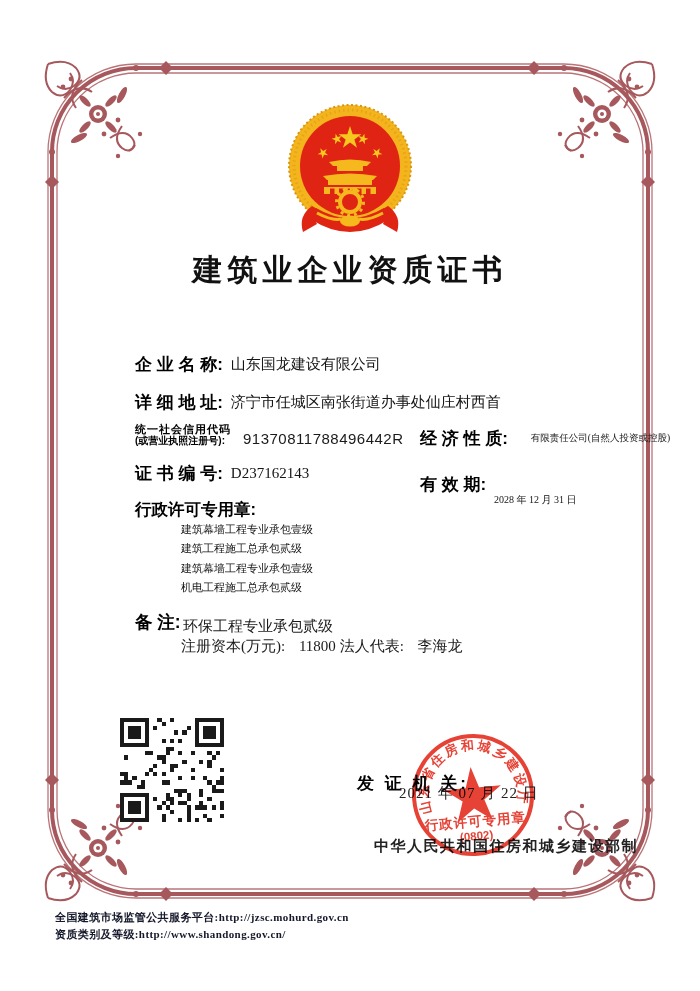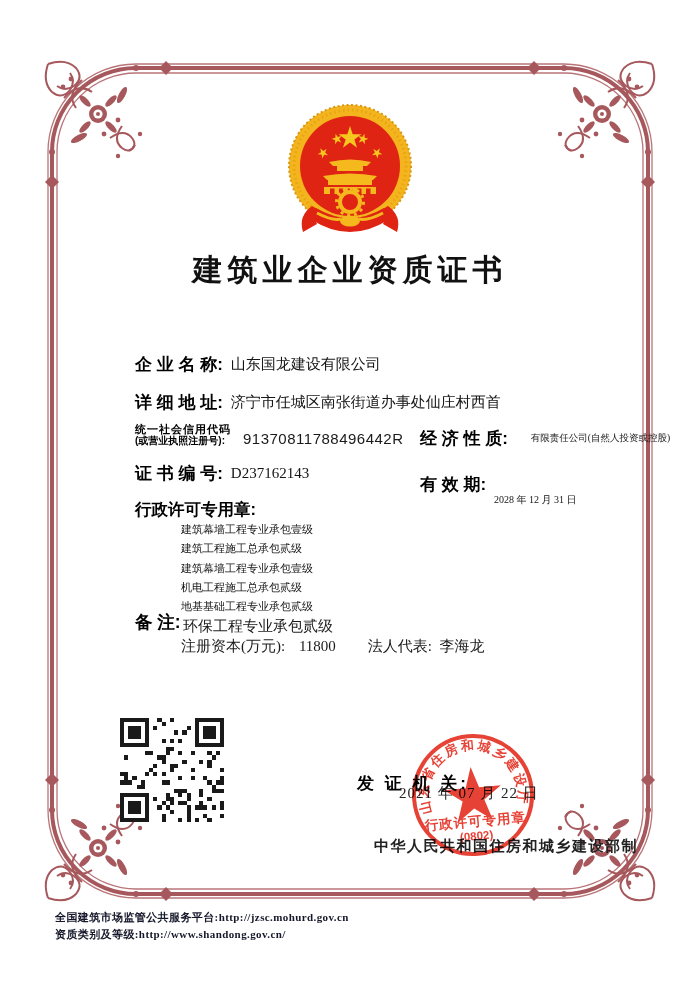--- a/index.html
+++ b/index.html
@@ -25,22 +25,22 @@
   .row-valid{left:420px;top:462px;}
   .row-valid .val{font-size:10px;margin-top:31px;}
   .qual-label{position:absolute;left:135px;top:499px;font-weight:bold;font-size:16.5px;color:#000;}
   .qual-list{position:absolute;left:181px;top:520px;font-family:"Liberation Serif",serif;
              font-size:11px;line-height:19.3px;color:#141414;}
   .remark-label{position:absolute;left:135px;top:610px;font-weight:bold;font-size:17.5px;color:#000;}
   .remark-value{position:absolute;left:183px;top:617px;font-family:"Liberation Serif",serif;font-size:15px;}
   .capital-row{position:absolute;left:181px;top:637px;font-family:"Liberation Serif",serif;
                font-size:15px;white-space:nowrap;}
   .capital-row .cv{margin-left:10px;}
-  .capital-row .ll{margin-left:28px;}
-  .capital-row .lv{margin-left:4px;}
+  .capital-row .ll{}
+  .capital-row .lv{margin-left:10px;}
   svg.qr{position:absolute;left:120px;top:718px;width:104px;height:104px;}
   .authority{position:absolute;left:357px;top:755px;font-weight:bold;font-size:17px;
              letter-spacing:3px;color:#000;margin-top:17px;}
   .issue-date{position:absolute;left:399px;top:784px;font-family:"Liberation Serif",serif;
               font-size:15px;letter-spacing:1px;color:#222;}
   .made-by{position:absolute;left:374px;top:837px;font-weight:bold;font-size:15px;
            letter-spacing:1.5px;color:#222;}
   svg.seal{position:absolute;left:393px;top:715px;width:160px;height:160px;
            mix-blend-mode:multiply;}
   .footer{position:absolute;left:55px;top:909px;font-family:"Liberation Serif",serif;
@@ -176,21 +176,20 @@
     <span class="lbl">有 效 期:</span>
     <span class="val">2028 年 12 月 31 日</span>
   </div>
 
   <div class="qual-label">行政许可专用章:</div>
   <div class="qual-list">
     <div>建筑幕墙工程专业承包壹级</div>
     <div>建筑工程施工总承包贰级</div>
     <div>建筑幕墙工程专业承包壹级</div>
     <div>机电工程施工总承包贰级</div>
-    <div>地基基础工程专业承包贰级</div>
   </div>
   <div class="remark-label">备  注:</div>
   <div class="remark-value">环保工程专业承包贰级</div>
 
   <div class="capital-row">
     <span>注册资本(万元):</span>
     <span class="cv">11800</span>
     <span class="ll">法人代表:</span>
     <span class="lv">李海龙</span>
   </div>

